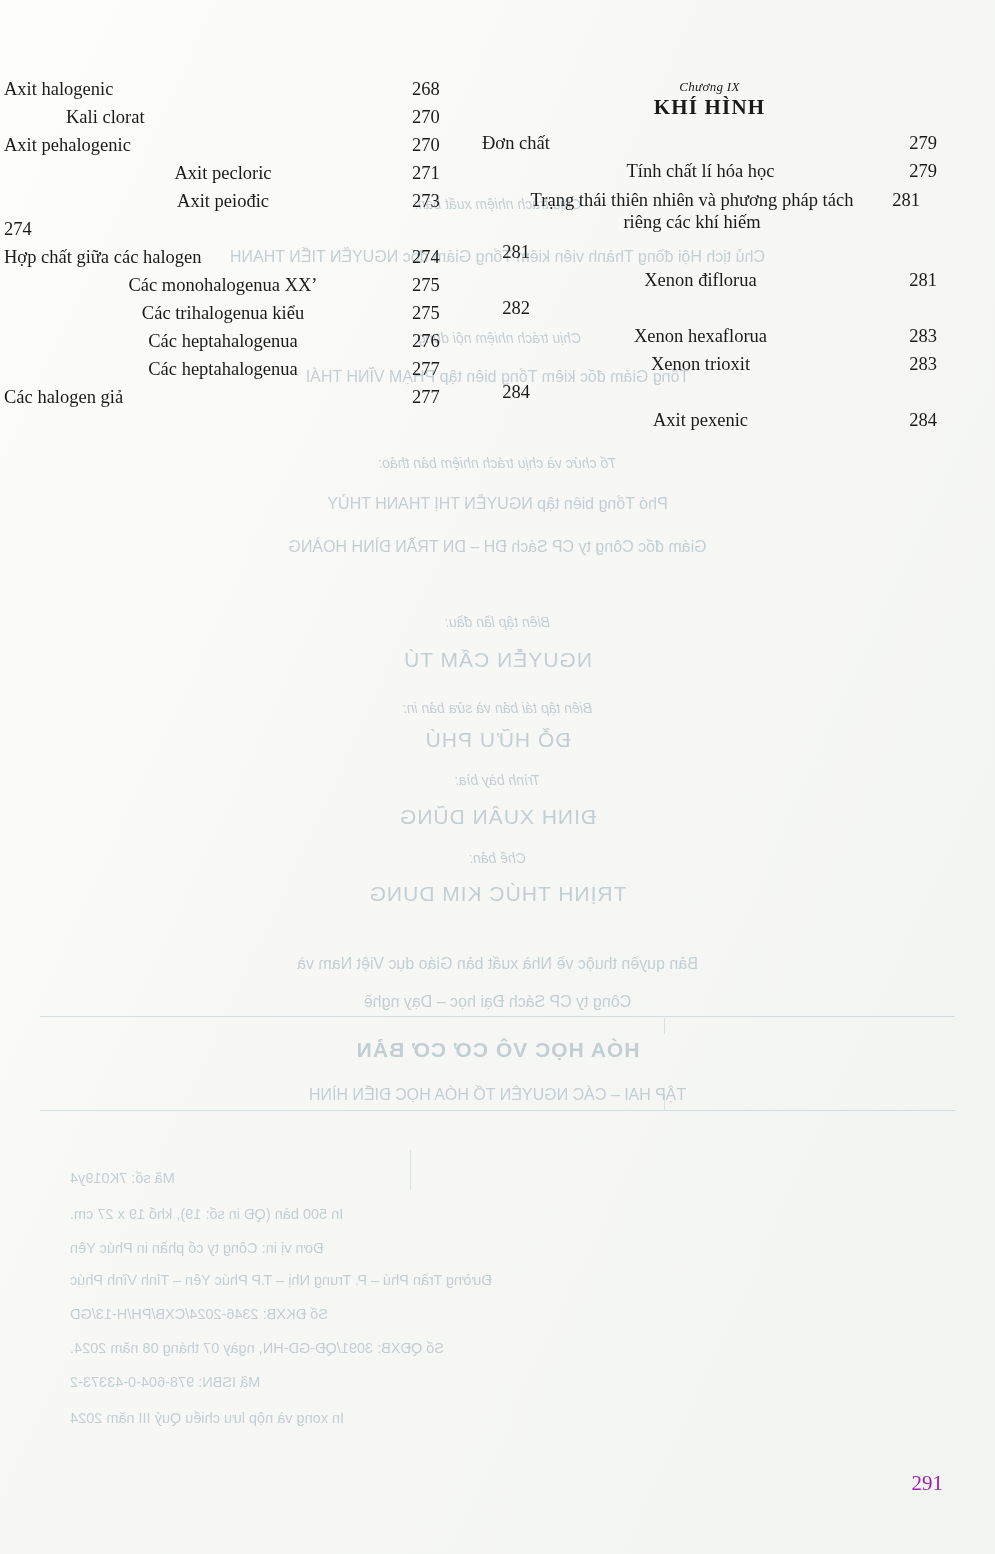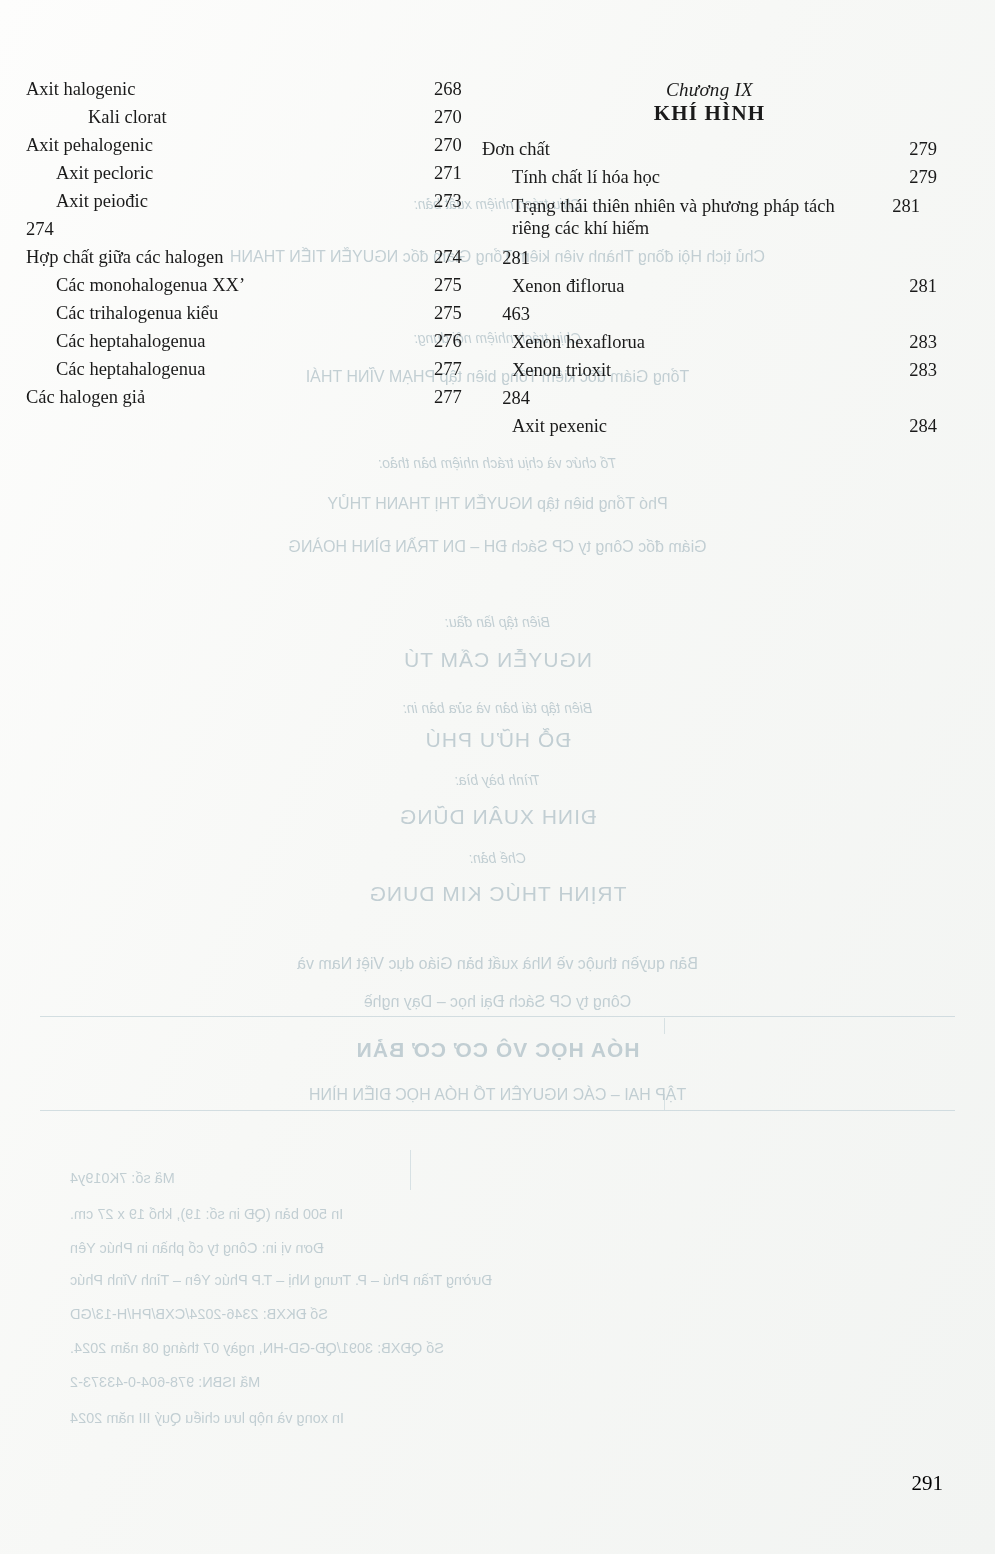--- a/index.html
+++ b/index.html
@@ -28,30 +28,30 @@
     background: linear-gradient(115deg, #fdfdfc 0%, #f7f8f6 45%, #f2f4f2 100%);
   }
 
   
   .toc {
     position: absolute;
     top: 80px;
     font-size: 18.5px;
     line-height: 1.0;
   }
-  .toc-left { left: 26px; width: 460px; }
+  .toc-left { left: 4px; width: 460px; }
   .toc-right { left: 482px; width: 455px; }
 
   .chapter-head {
     text-align: center;
     margin-bottom: 16px;
   }
   .chapter-num {
     font-style: italic;
-    font-size: 19px;
+    font-size: 13px;
     letter-spacing: 0.3px;
   }
   .chapter-title {
     font-weight: bold;
     font-size: 21px;
     letter-spacing: 1.2px;
     margin-top: 4px;
   }
 
   .toc-row {
@@ -65,21 +65,21 @@
   }
   .toc-page {
     flex: 0 0 auto;
     width: 52px;
     text-align: left;
     font-variant-numeric: lining-nums;
   }
   .toc-right .toc-page { width: 48px; text-align: right; }
 
   .ind0 { padding-left: 0px; }
-  .ind1 { padding-left: 30px; }
+  .ind1 { padding-left: 30px; text-align: center; }
   .ind2 { padding-left: 62px; }
 
   .wrap2 {
     display: block;
     white-space: normal;
     line-height: 1.18;
     max-width: 360px;
   }
 
   
@@ -124,21 +124,21 @@
     opacity: 0.8;
   }
 
   
   .folio {
     position: absolute;
     right: 52px;
     bottom: 58px;
     font-size: 21px;
     font-family: "Liberation Serif", serif;
-    color: #000000;
+    color: #a21caf;
   }
 </style>
 </head>
 <body>
 
 <div class="page">
   <div class="paper-tint"></div>
 
   <div class="showthrough" id="showthrough">
     <div class="st-rule" style="left:40px; top:1016px; width:915px;"></div>
@@ -244,21 +244,21 @@
           <span class="toc-page">281</span>
         </div>
         <div class="toc-row">
           <span class="toc-page">281</span>
         </div>
         <div class="toc-row">
           <span class="toc-label ind1">Xenon điflorua</span>
           <span class="toc-page">281</span>
         </div>
         <div class="toc-row">
-          <span class="toc-page">463</span>
+          <span class="toc-page">282</span>
         </div>
         <div class="toc-row">
           <span class="toc-label ind1">Xenon hexaflorua</span>
           <span class="toc-page">283</span>
         </div>
         <div class="toc-row">
           <span class="toc-label ind1">Xenon trioxit</span>
           <span class="toc-page">283</span>
         </div>
         <div class="toc-row">

